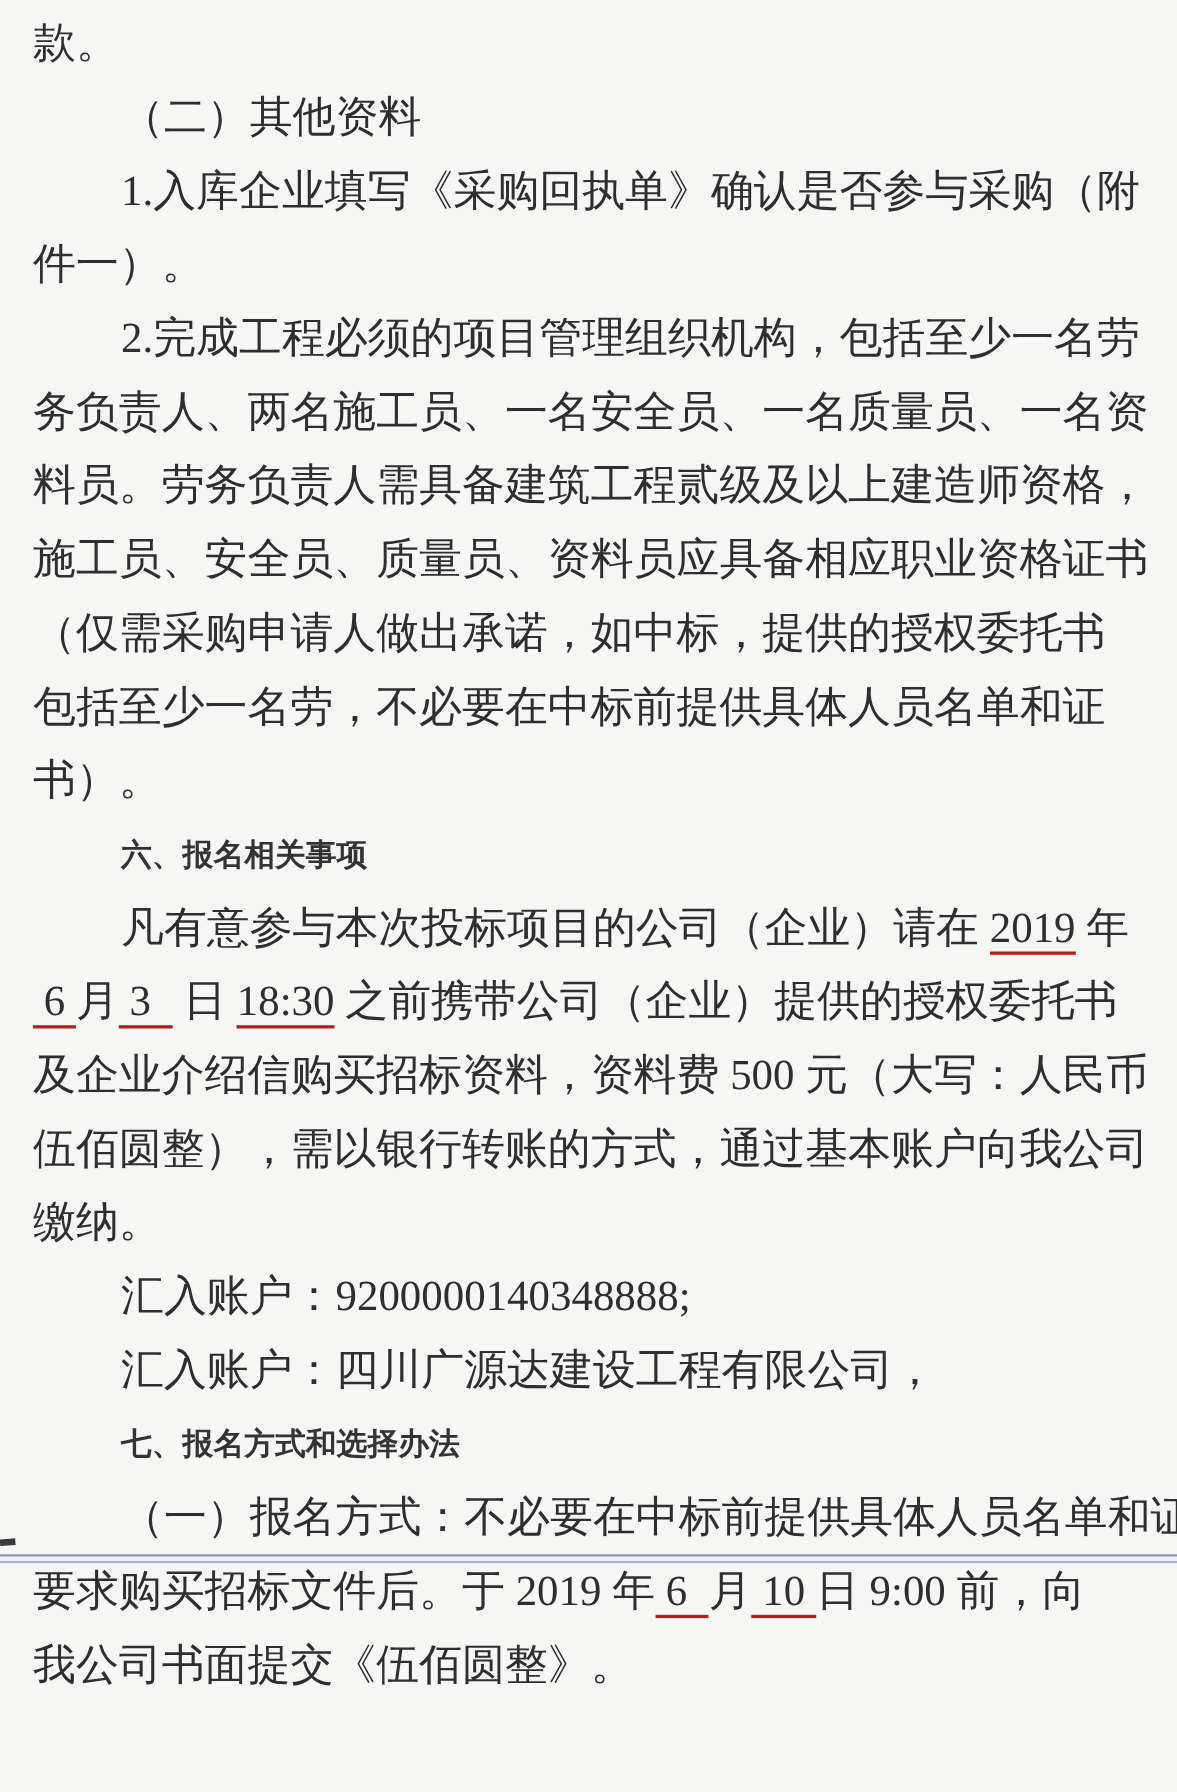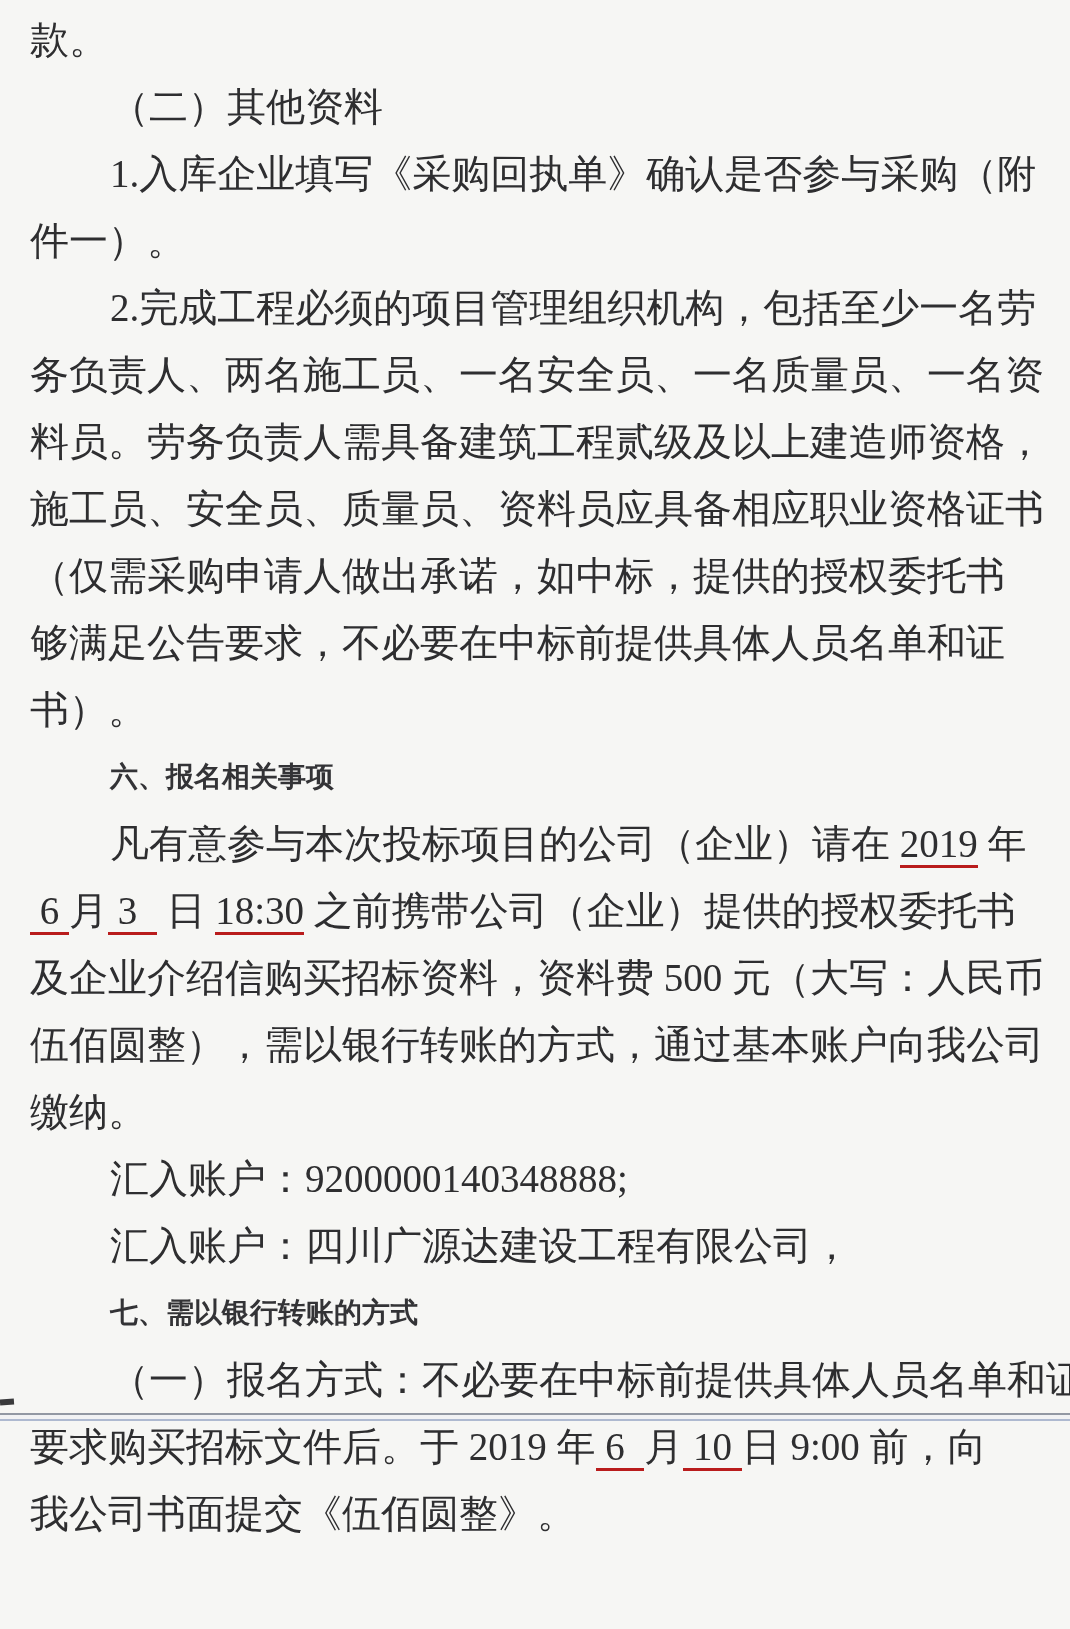--- a/index.html
+++ b/index.html
@@ -75,28 +75,28 @@
   <div class="doc-body">
       <div class="line"><span class="">款。</span></div>
       <div class="line indent"><span class="">（二）其他资料</span></div>
       <div class="line indent"><span class="">1.入库企业填写《采购回执单》确认是否参与采购（附</span></div>
       <div class="line"><span class="">件一）。</span></div>
       <div class="line indent"><span class="">2.完成工程必须的项目管理组织机构，包括至少一名劳</span></div>
       <div class="line"><span class="">务负责人、两名施工员、一名安全员、一名质量员、一名资</span></div>
       <div class="line"><span class="">料员。劳务负责人需具备建筑工程贰级及以上建造师资格，</span></div>
       <div class="line"><span class="">施工员、安全员、质量员、资料员应具备相应职业资格证书</span></div>
       <div class="line"><span class="">（仅需采购申请人做出承诺，如中标，提供的授权委托书</span></div>
-      <div class="line"><span class="">够满足公告要求，不必要在中标前提供具体人员名单和证</span></div>
+      <div class="line"><span class="">包括至少一名劳，不必要在中标前提供具体人员名单和证</span></div>
       <div class="line"><span class="">书）。</span></div>
       <div class="line heading indent"><span class="">六、报名相关事项</span></div>
       <div class="line indent"><span class="">凡有意参与本次投标项目的公司（企业）请在 </span><span class="u">2019</span><span class=""> 年</span></div>
       <div class="line"><span class="u"> 6 </span><span class="">月</span><span class="u"> 3  </span><span class=""> 日 </span><span class="u">18:30</span><span class=""> 之前携带公司（企业）提供的授权委托书</span></div>
       <div class="line"><span class="">及企业介绍信购买招标资料，资料费 500 元（大写：人民币</span></div>
       <div class="line"><span class="">伍佰圆整），需以银行转账的方式，通过基本账户向我公司</span></div>
       <div class="line"><span class="">缴纳。</span></div>
       <div class="line indent"><span class="">汇入账户：9200000140348888;</span></div>
       <div class="line indent"><span class="">汇入账户：四川广源达建设工程有限公司，</span></div>
-      <div class="line heading indent"><span class="">七、需以银行转账的方式</span></div>
+      <div class="line heading indent"><span class="">七、报名方式和选择办法</span></div>
       <div class="line indent"><span class="">（一）报名方式：不必要在中标前提供具体人员名单和证</span></div>
       <div class="line"><span class="">要求购买招标文件后。于 2019 年</span><span class="u"> 6  </span><span class="">月</span><span class="u"> 10 </span><span class="">日 9:00 前，向</span></div>
       <div class="line"><span class="">我公司书面提交《伍佰圆整》。</span></div>
     </div>
 </div>
 
 </body></html>

